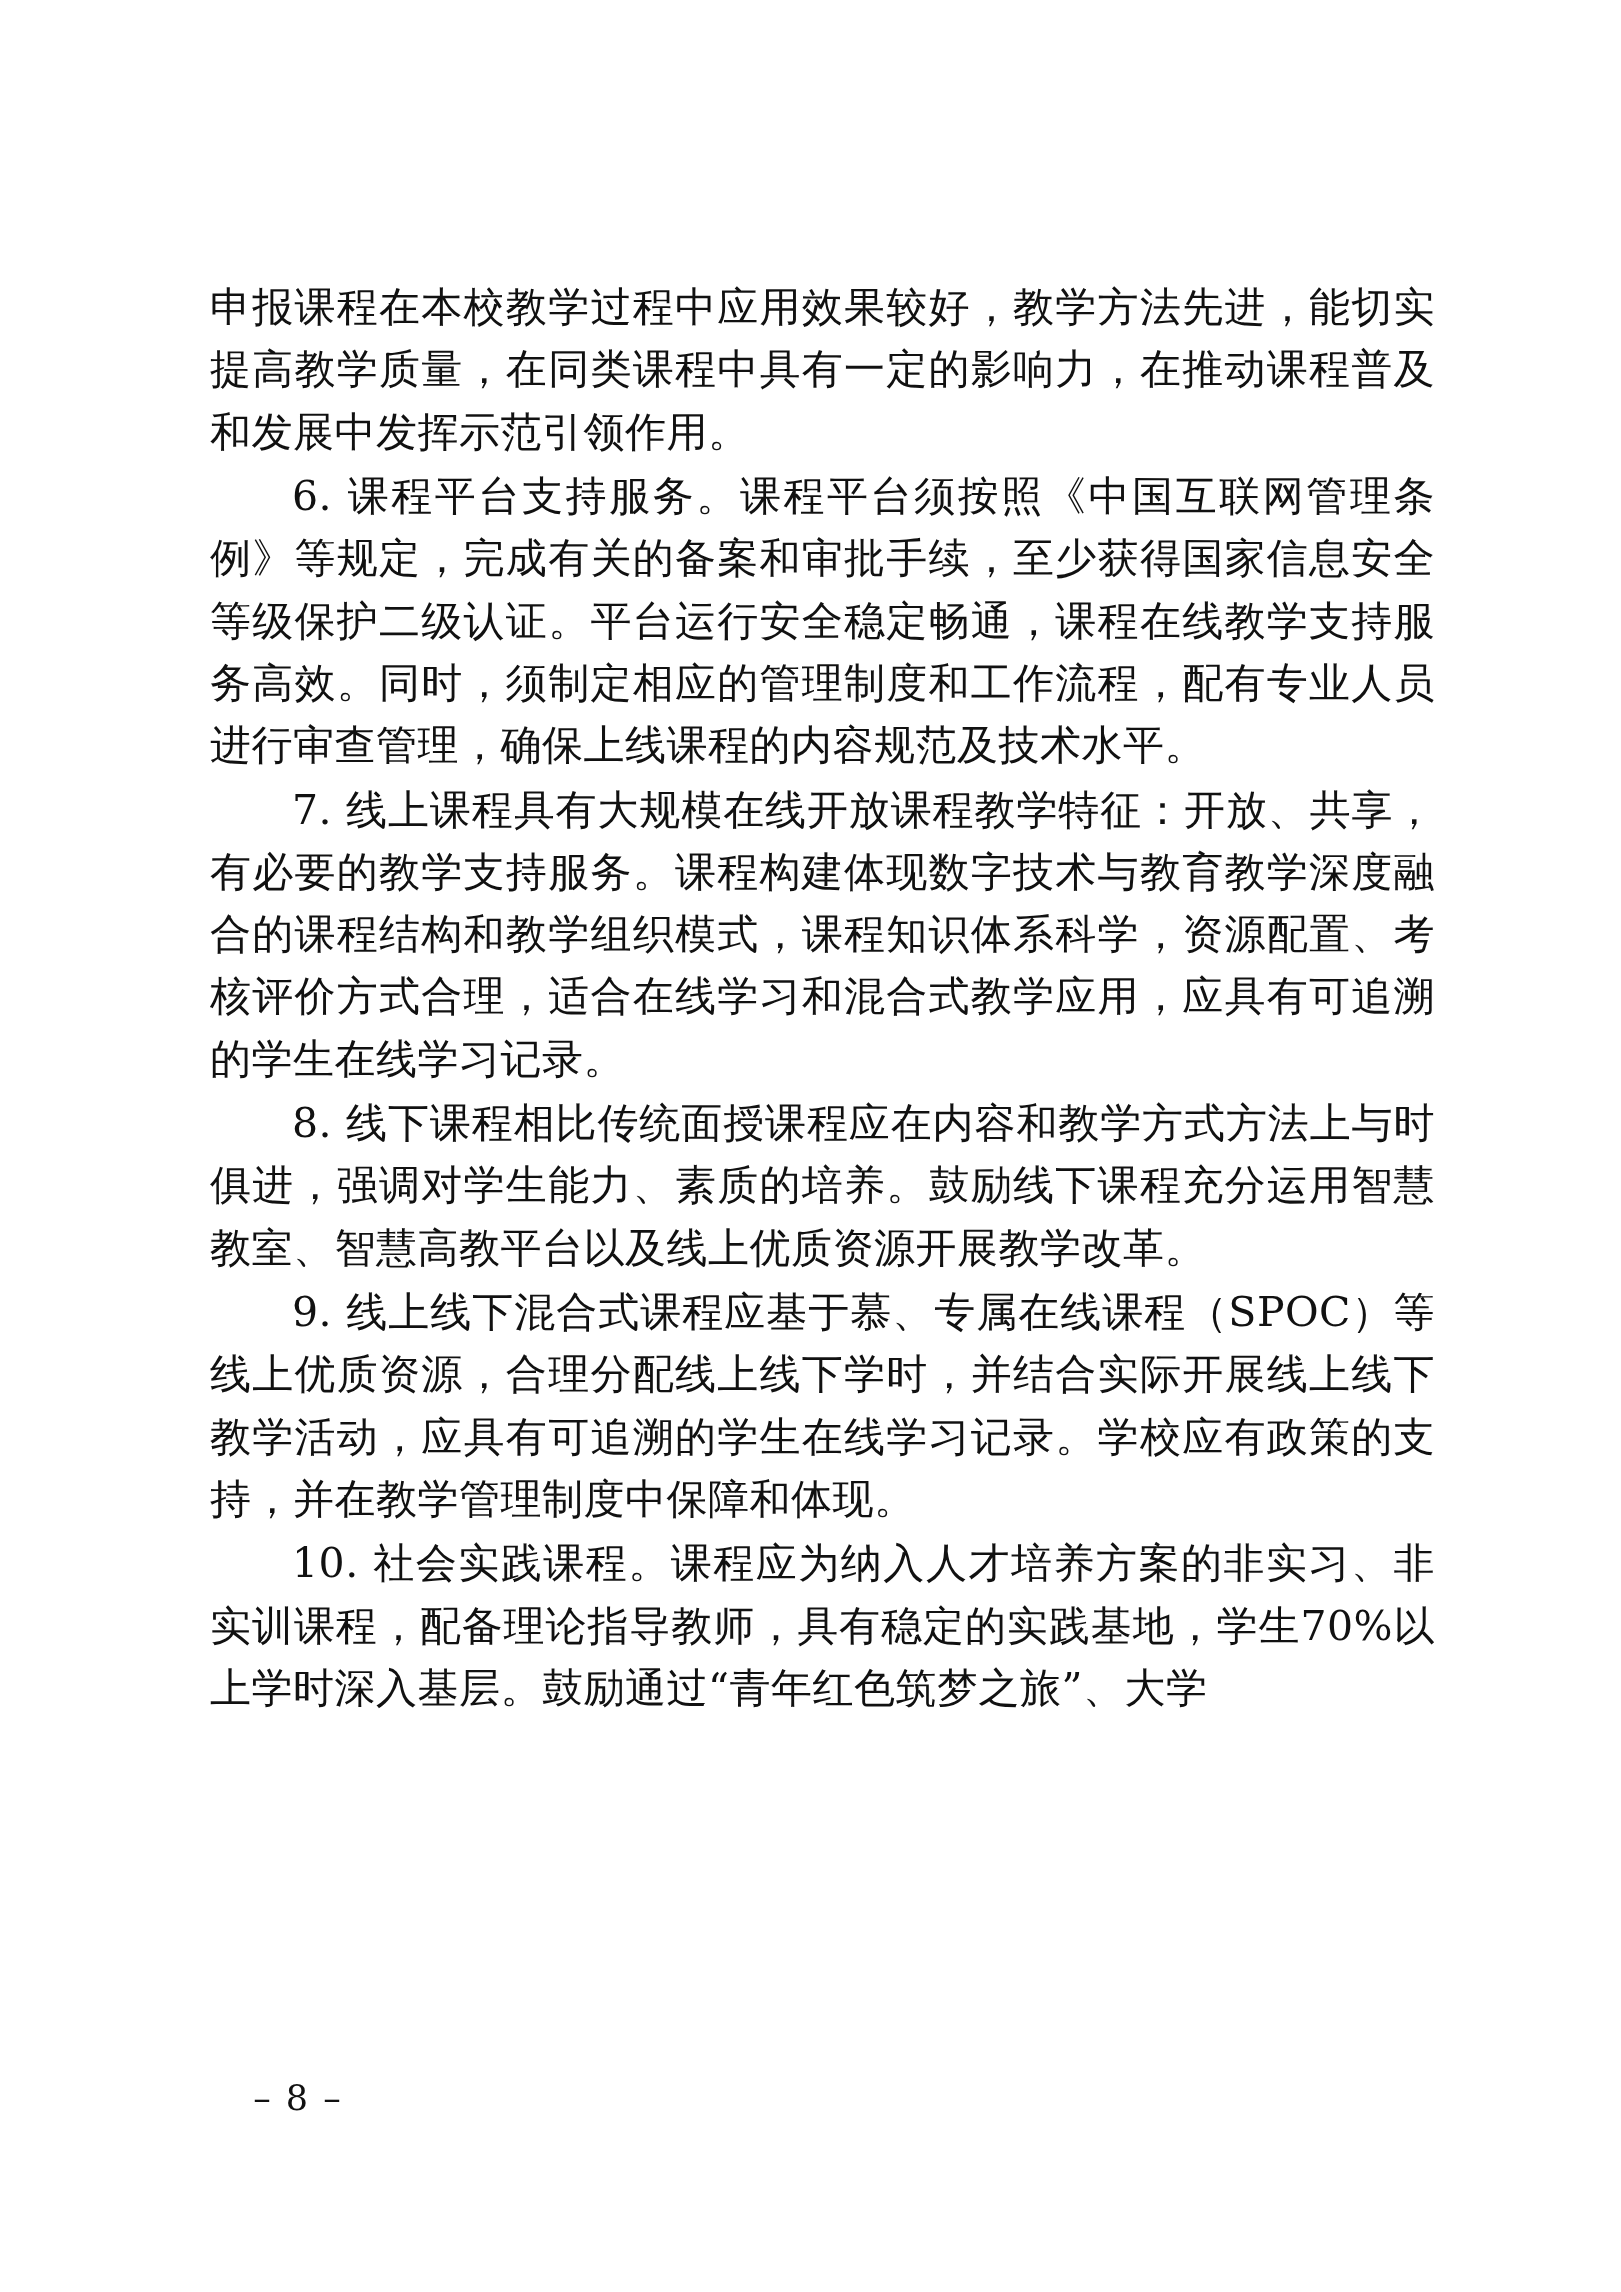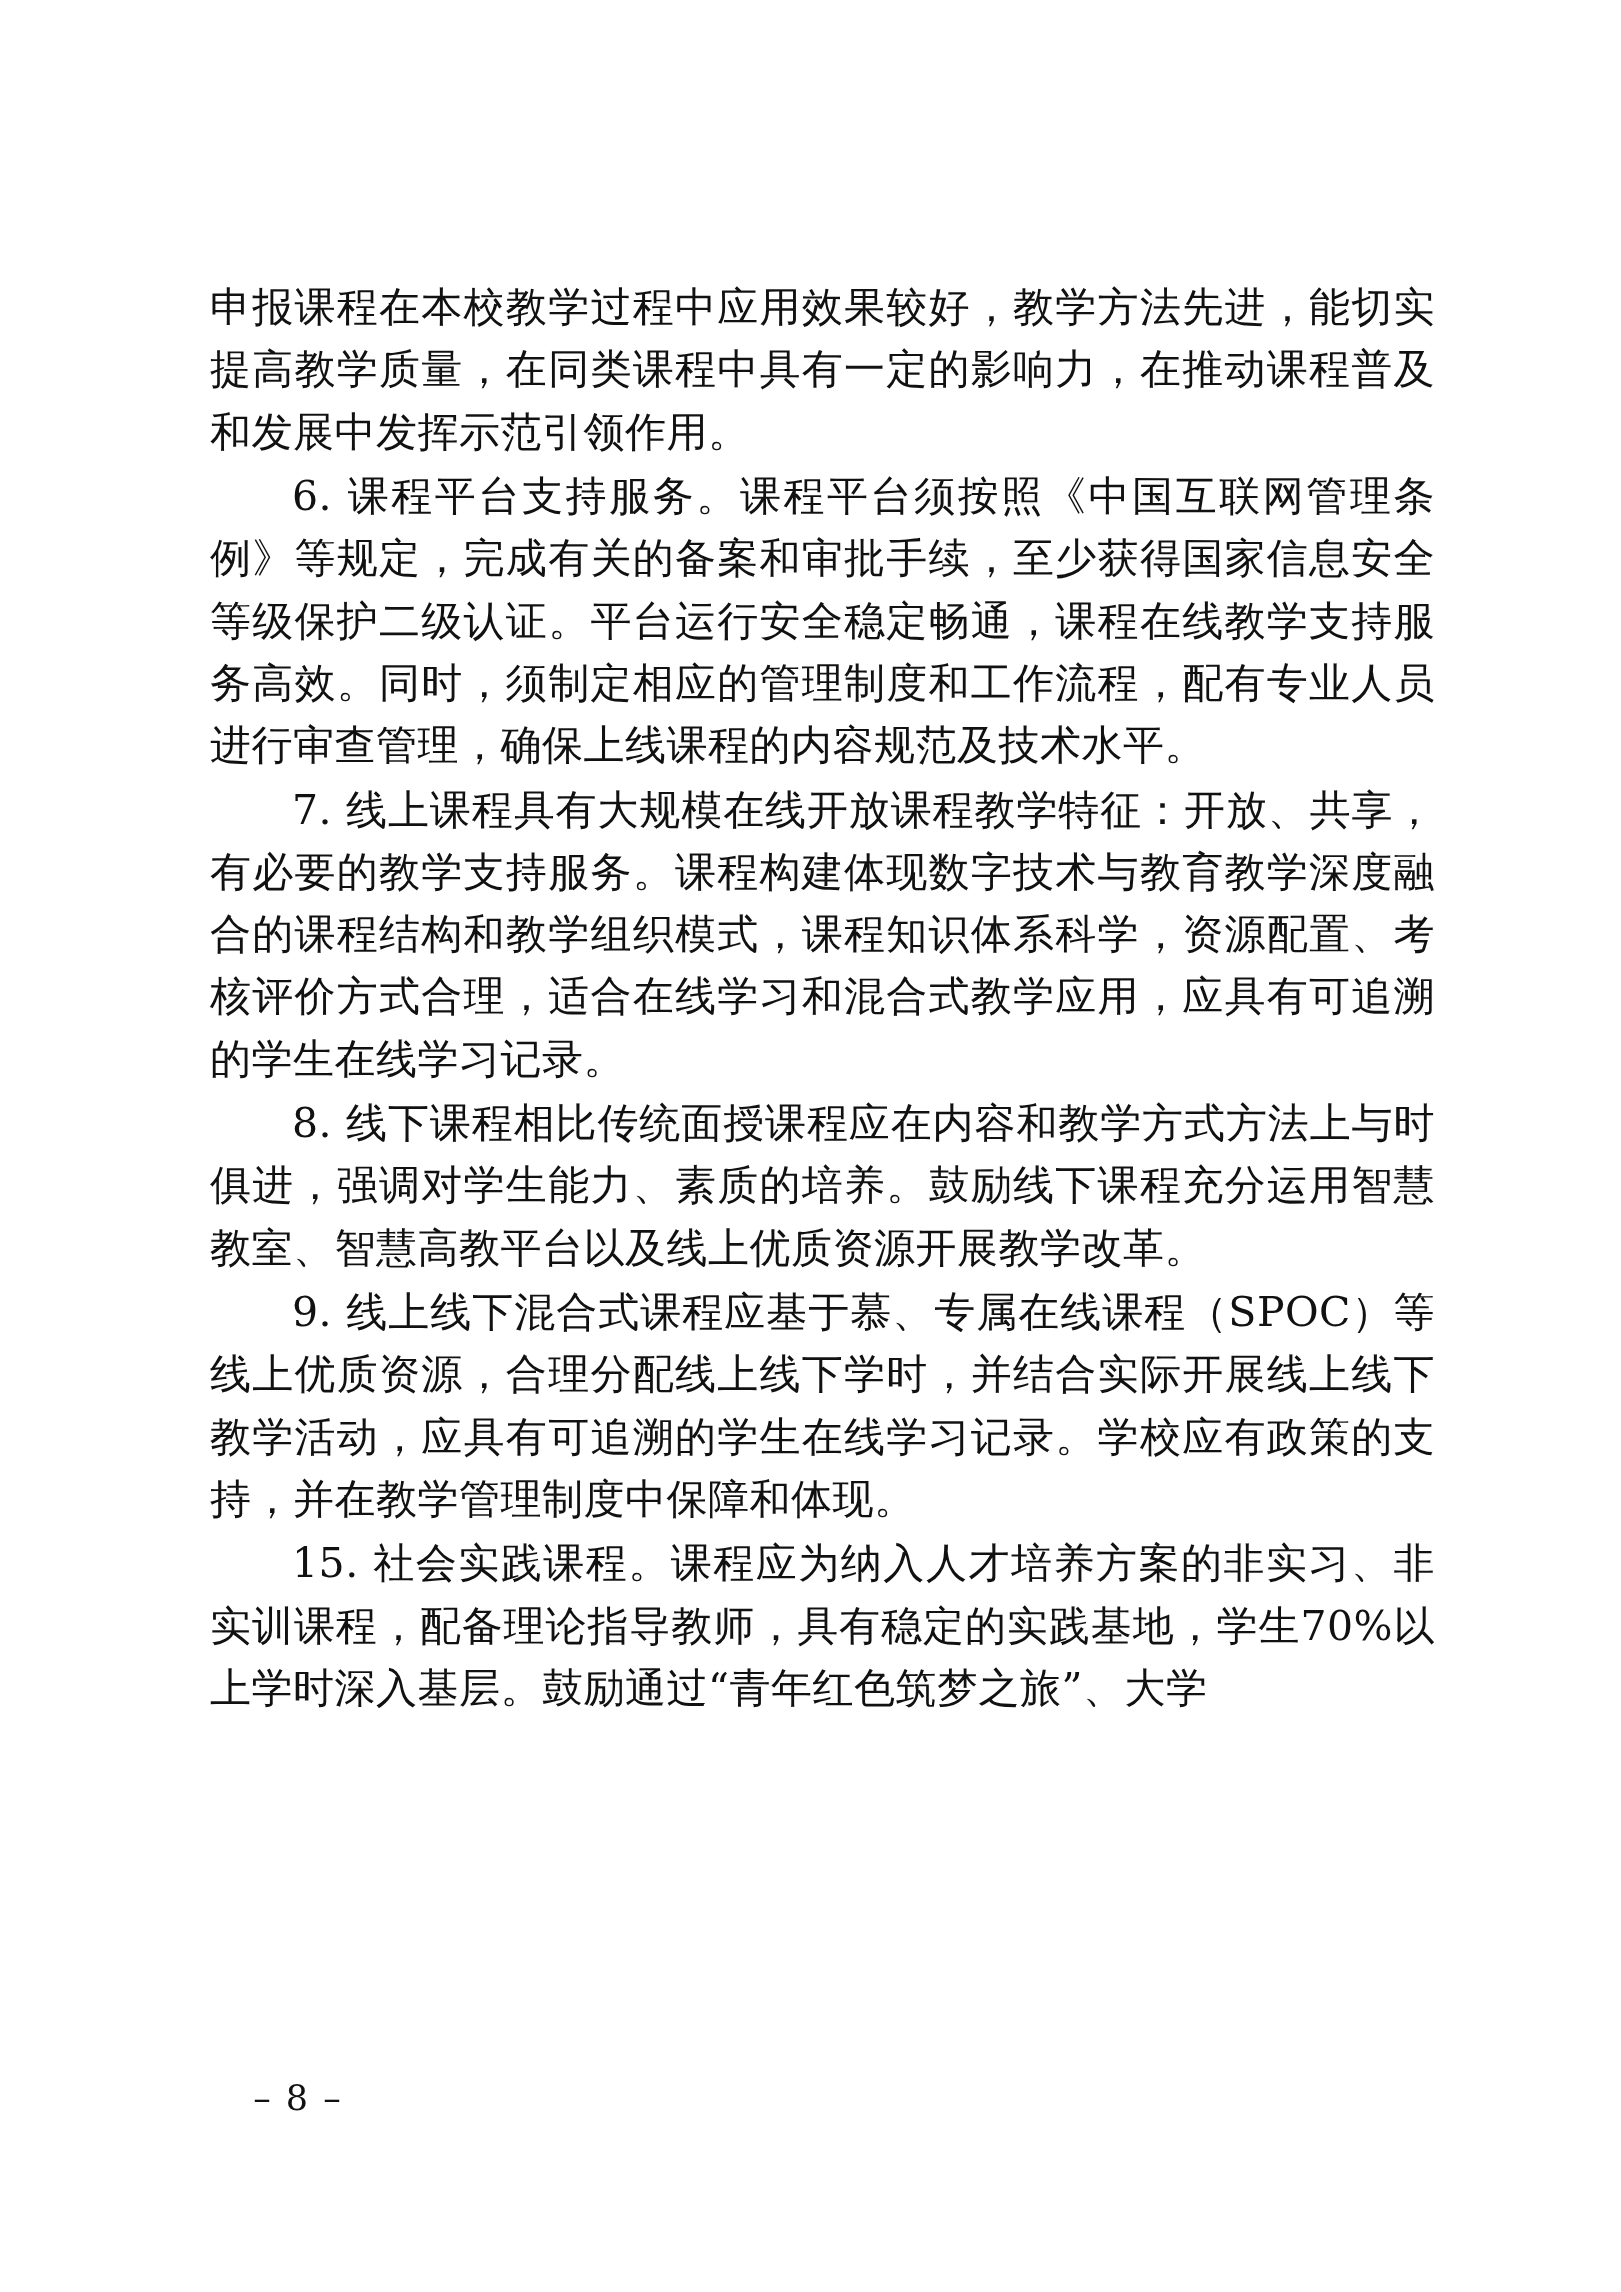--- a/index.html
+++ b/index.html
@@ -63,19 +63,19 @@
 </head>
 <body>
 
 <div class="page">
   <div class="content">
     <p class="para">申报课程在本校教学过程中应用效果较好，教学方法先进，能切实提高教学质量，在同类课程中具有一定的影响力，在推动课程普及和发展中发挥示范引领作用。</p>
     <p class="para indent">6. 课程平台支持服务。课程平台须按照《中国互联网管理条例》等规定，完成有关的备案和审批手续，至少获得国家信息安全等级保护二级认证。平台运行安全稳定畅通，课程在线教学支持服务高效。同时，须制定相应的管理制度和工作流程，配有专业人员进行审查管理，确保上线课程的内容规范及技术水平。</p>
     <p class="para indent">7. 线上课程具有大规模在线开放课程教学特征：开放、共享，有必要的教学支持服务。课程构建体现数字技术与教育教学深度融合的课程结构和教学组织模式，课程知识体系科学，资源配置、考核评价方式合理，适合在线学习和混合式教学应用，应具有可追溯的学生在线学习记录。</p>
     <p class="para indent">8. 线下课程相比传统面授课程应在内容和教学方式方法上与时俱进，强调对学生能力、素质的培养。鼓励线下课程充分运用智慧教室、智慧高教平台以及线上优质资源开展教学改革。</p>
     <p class="para indent">9. 线上线下混合式课程应基于慕、专属在线课程（SPOC）等线上优质资源，合理分配线上线下学时，并结合实际开展线上线下教学活动，应具有可追溯的学生在线学习记录。学校应有政策的支持，并在教学管理制度中保障和体现。</p>
-    <p class="para indent">15. 社会实践课程。课程应为纳入人才培养方案的非实习、非实训课程，配备理论指导教师，具有稳定的实践基地，学生70%以上学时深入基层。鼓励通过“青年红色筑梦之旅”、大学</p>
+    <p class="para indent">10. 社会实践课程。课程应为纳入人才培养方案的非实习、非实训课程，配备理论指导教师，具有稳定的实践基地，学生70%以上学时深入基层。鼓励通过“青年红色筑梦之旅”、大学</p>
   </div>
   <div class="footer">
     <span class="page-number-wrap">– 8 –</span>
   </div>
 </div>
 
 
 </body></html>

